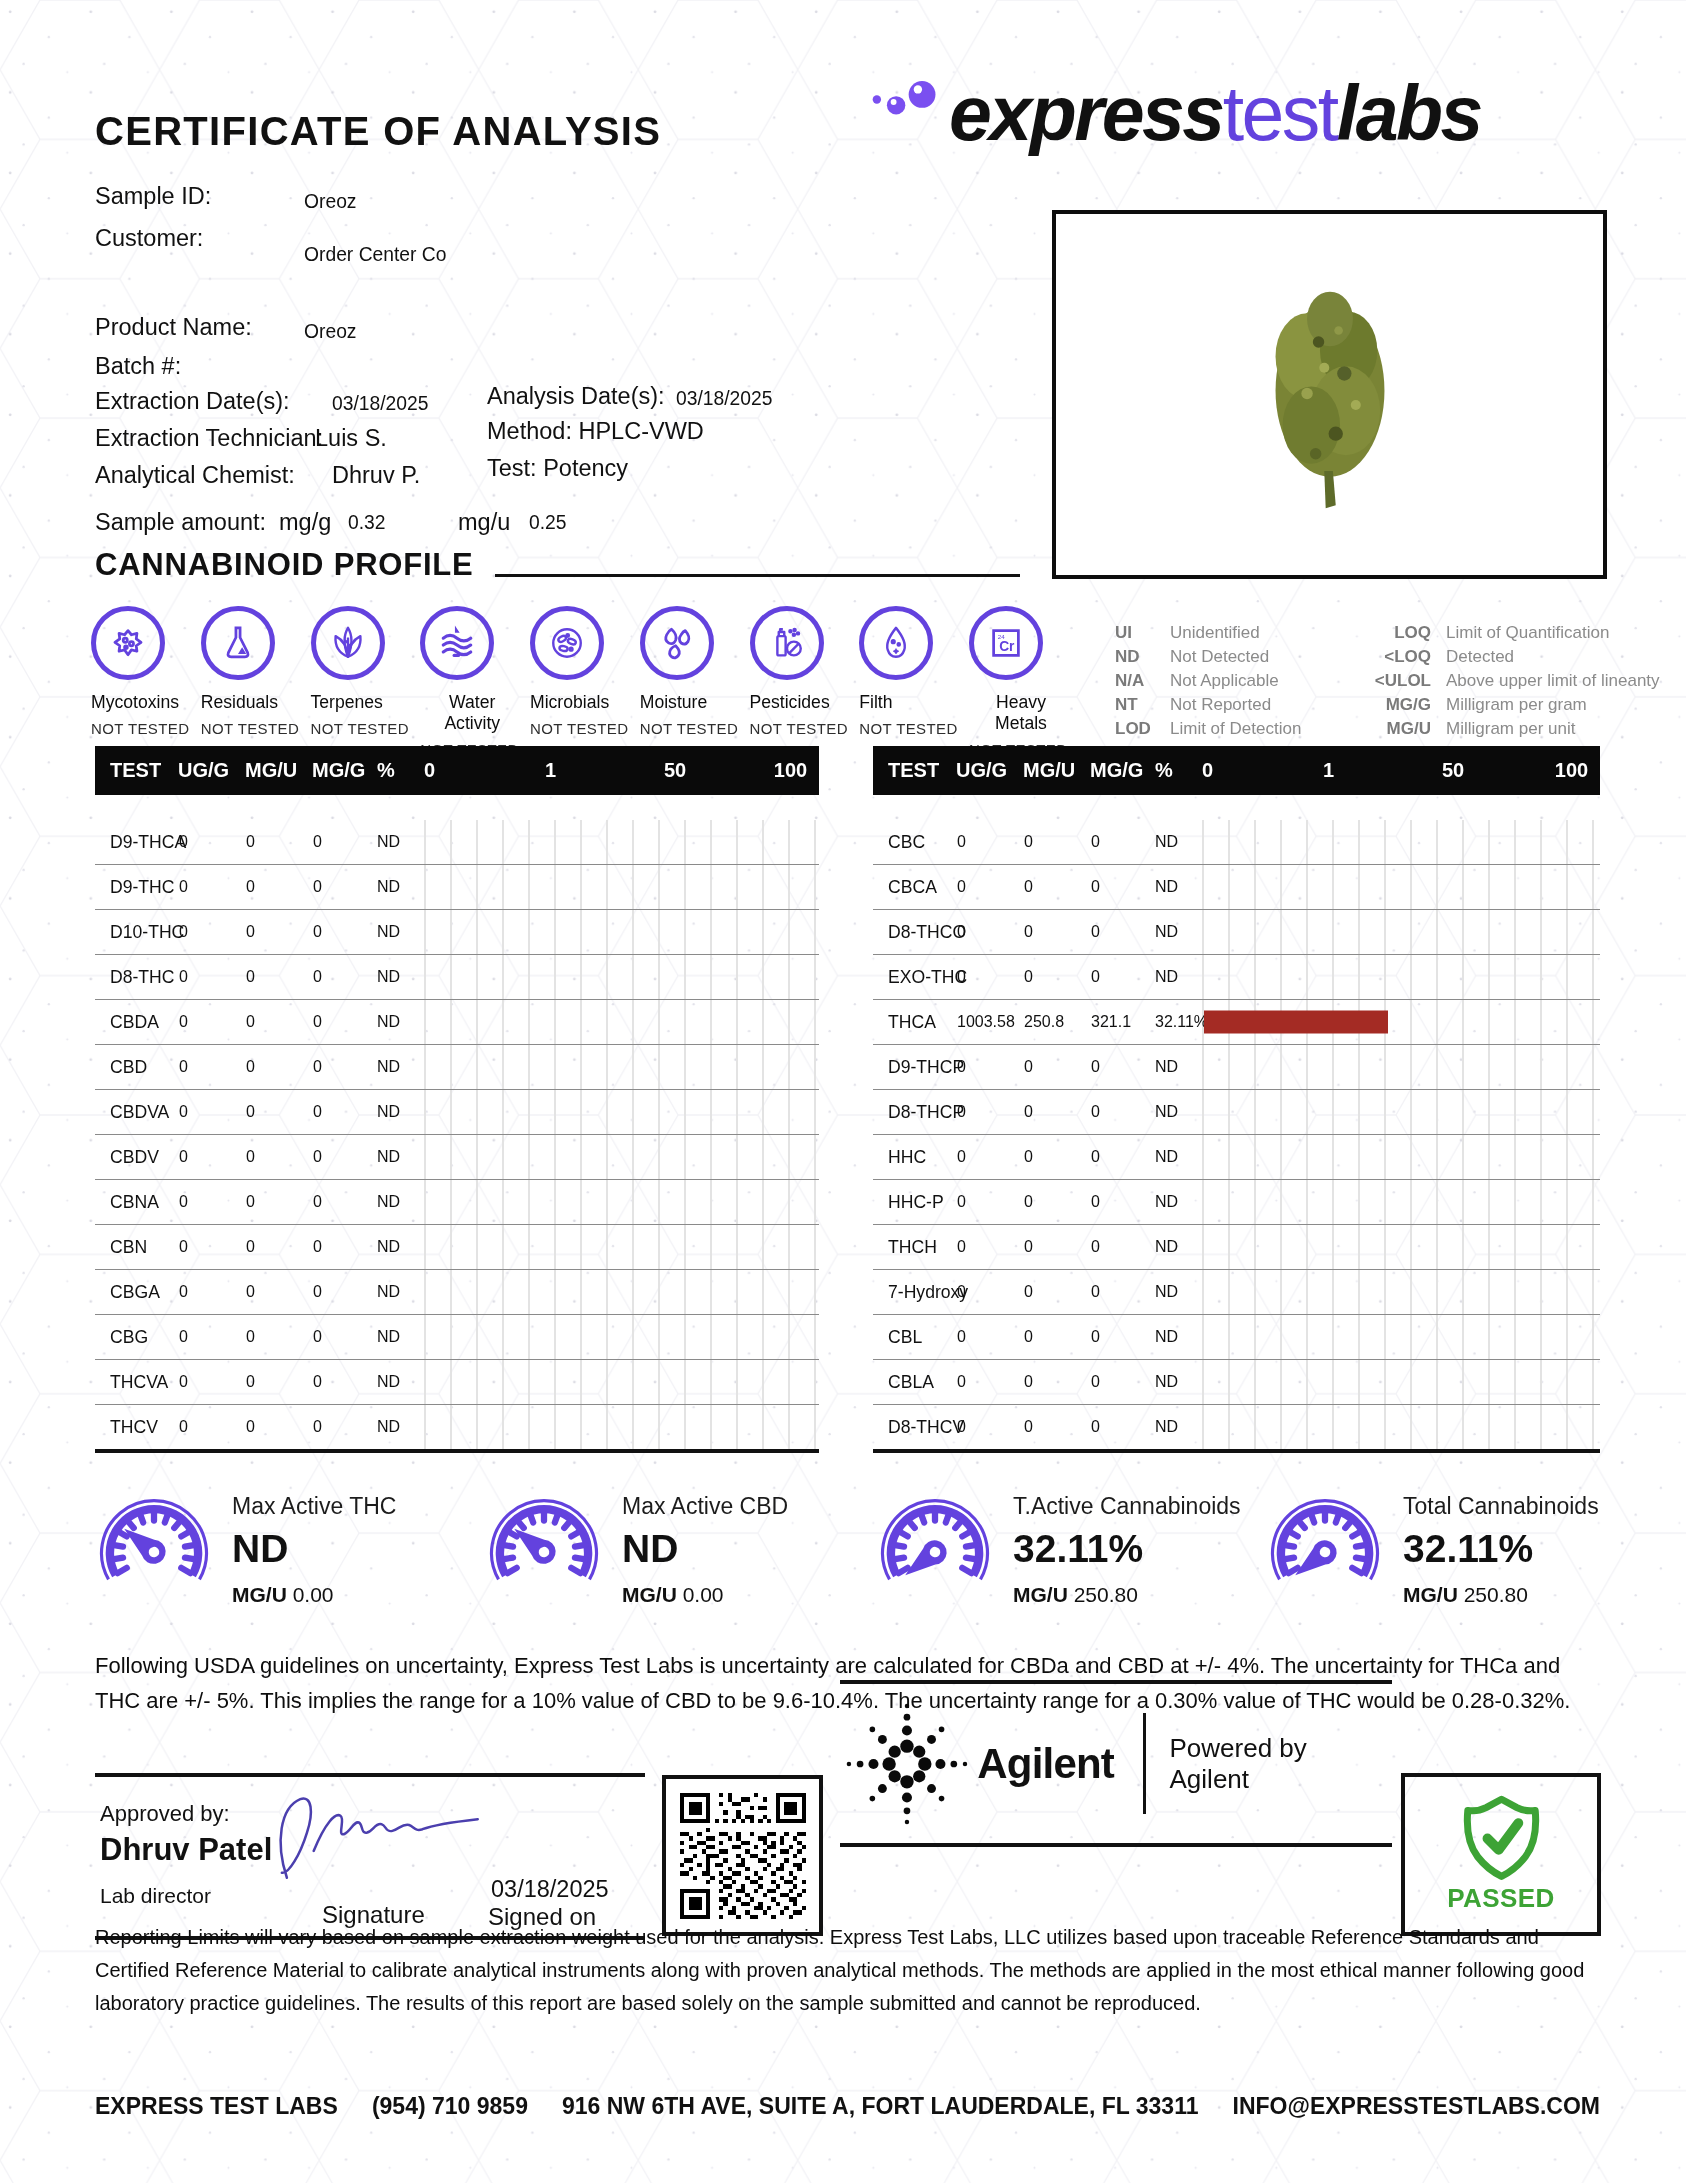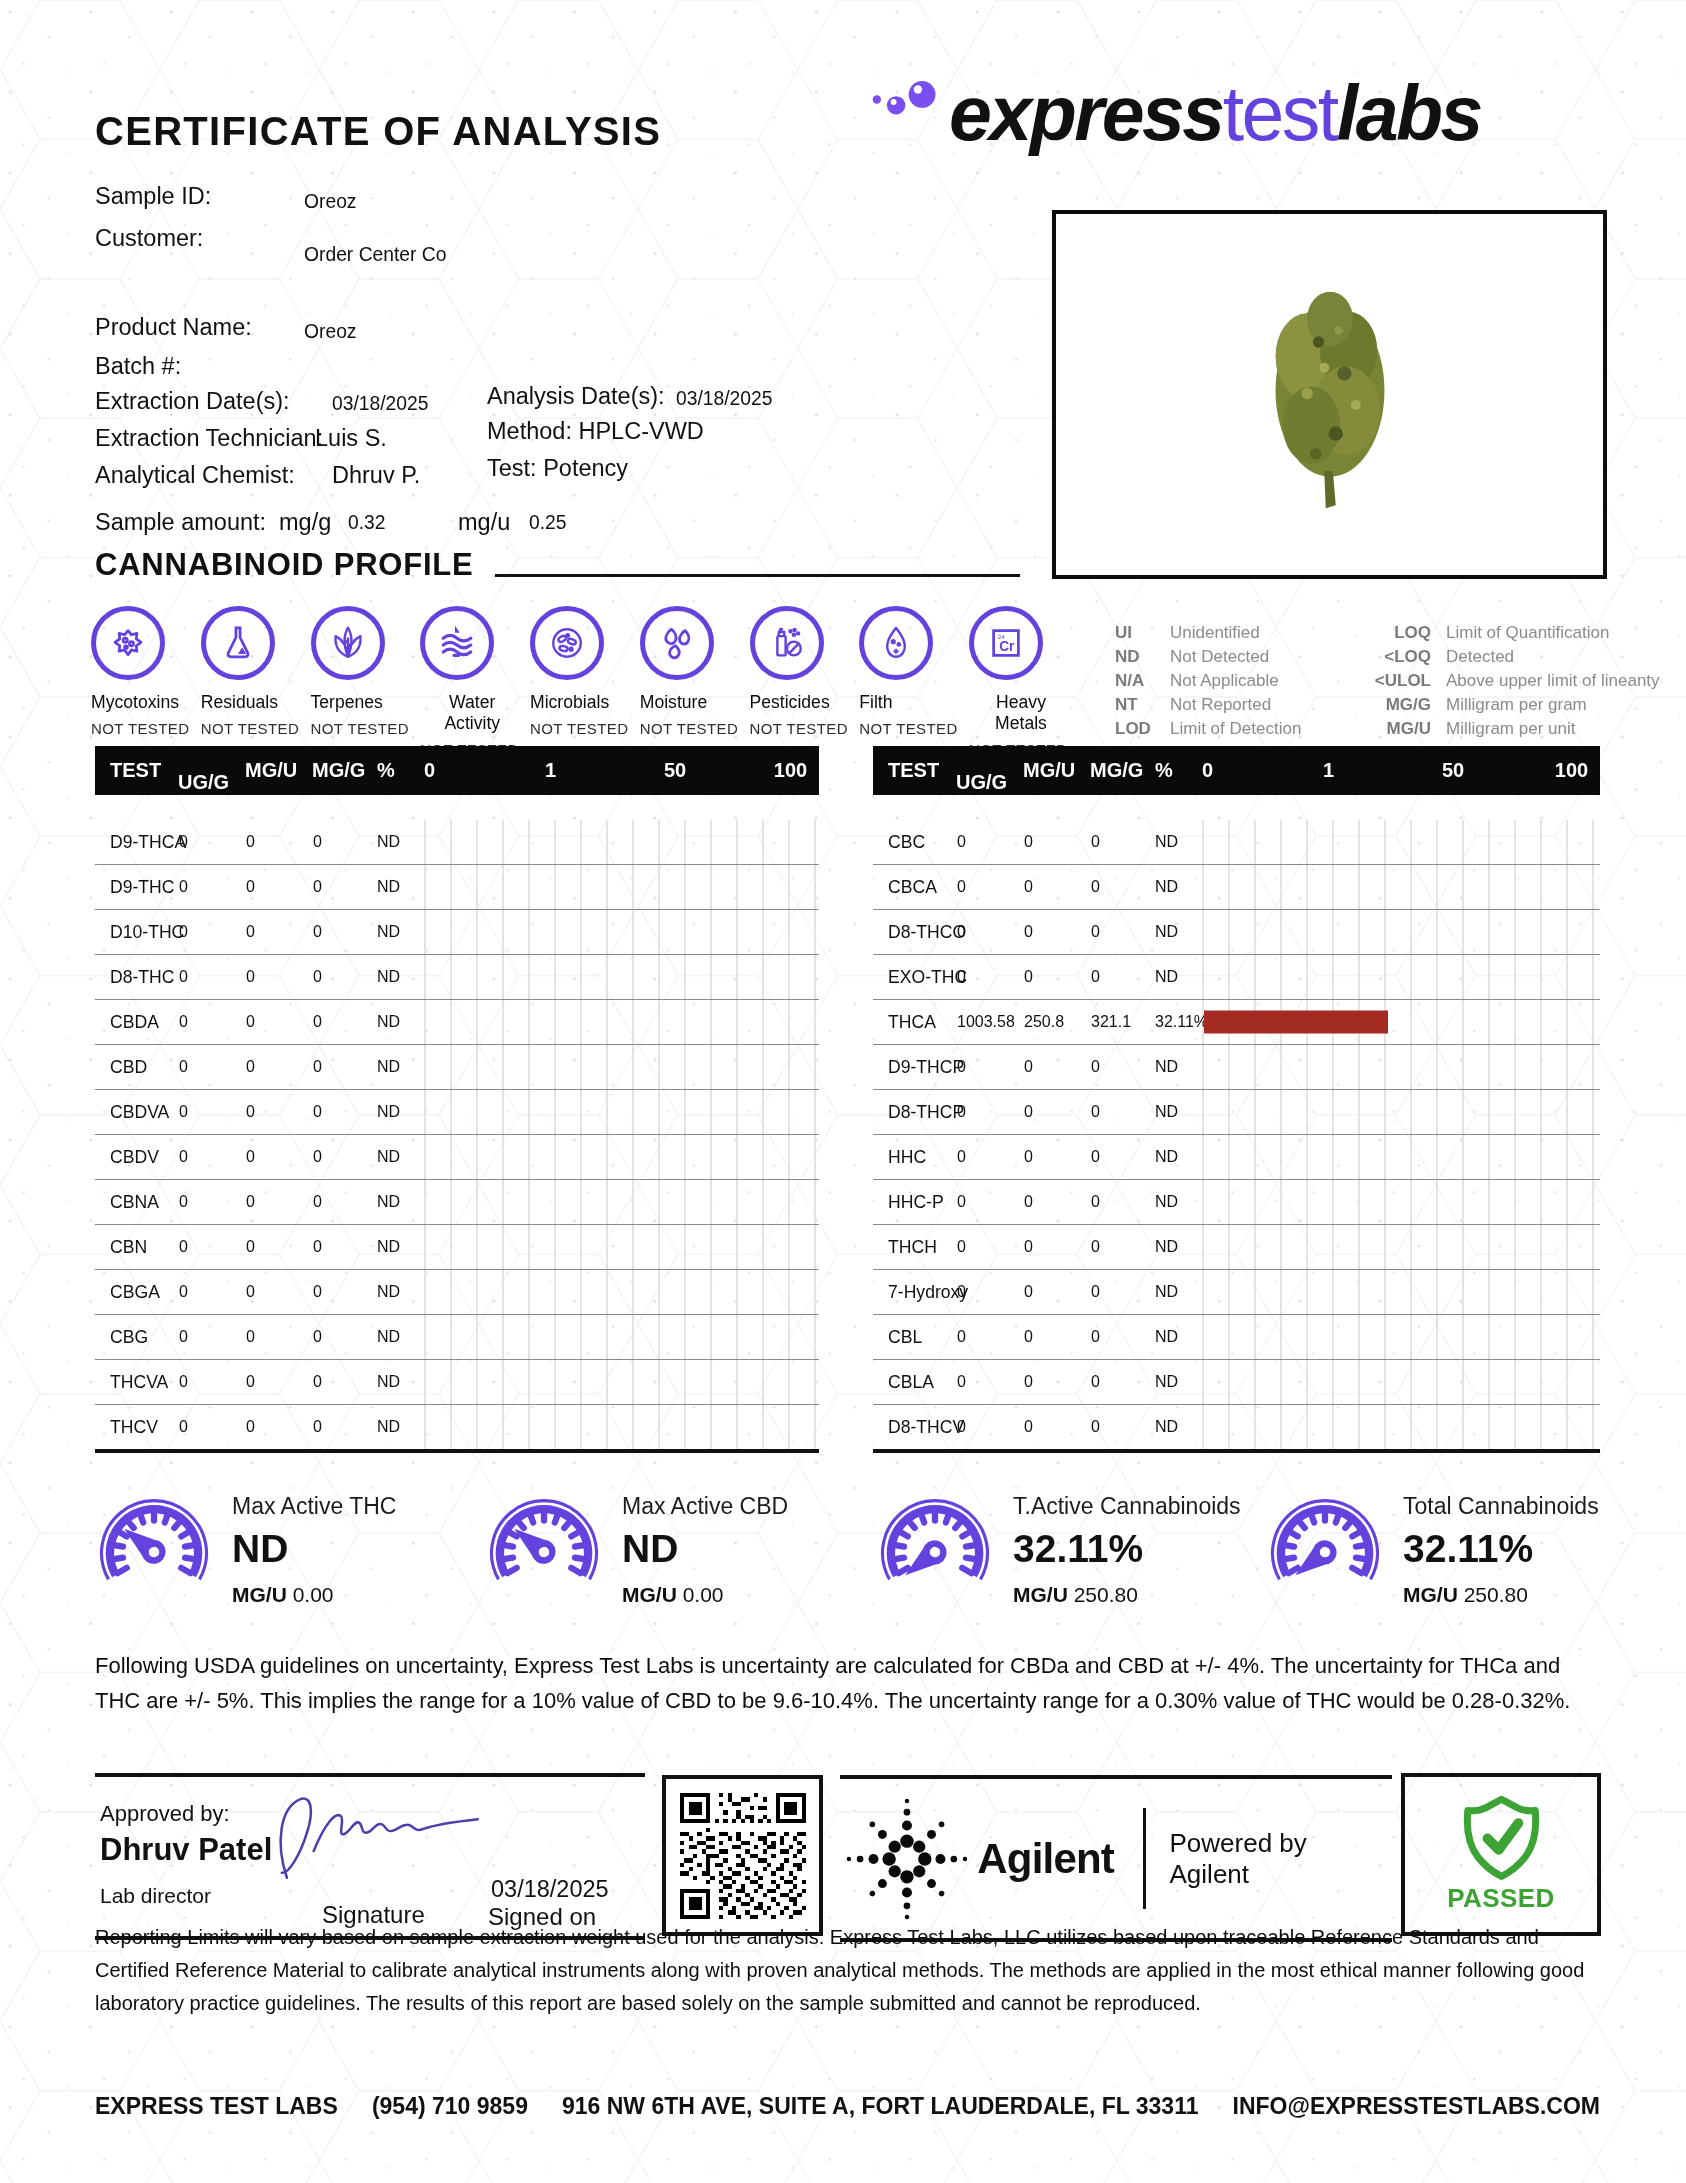--- a/index.html
+++ b/index.html
@@ -44,21 +44,21 @@
   .legend1 .abbr{width:55px;}
   .legend2{left:1297px;top:621px;}
   .legend2 .abbr{width:134px;text-align:right;padding-right:15px;}
 
   
   .rtable{top:746px;}
   .t-left{left:95px;width:724px;}
   .t-right{left:873px;width:727px;}
   .thead{position:relative;height:49px;background:#0a0a0a;color:#fff;}
   .thead span{position:absolute;top:0;line-height:49px;font-size:20px;font-weight:700;}
-  .h-test{left:15px;}.h-ug{left:83px;font-size:18.5px;margin-top:12px;}.h-mu{left:150px;font-size:18.5px;}
+  .h-test{left:15px;}.h-ug{left:83px;font-size:18.5px;}.h-mu{left:150px;font-size:18.5px;}
   .h-mg{left:217px;font-size:18.5px;}.h-pc{left:282px;font-size:18.5px;}
   .h-s0{left:329px;}.h-s1{left:450px;}.h-s50{left:569px;}.h-s100{right:11.8px;}
   .tbody{position:relative;border-bottom:4.2px solid #111;margin-top:25px;}
   .gridlines{position:absolute;left:329px;right:0;top:0;bottom:0;
      background:repeating-linear-gradient(90deg,#e3e3e3 0 1.7px,transparent 1.7px 26px);}
   .trow{position:relative;height:44px;border-bottom:1.7px solid #8a8a8a;}
   .trow:last-of-type{border-bottom:none;}
   .trow span{position:absolute;line-height:44px;}
   .c-test{left:15px;font-size:17.6px;}
   .c-ug{left:84px;font-size:16px;}
@@ -82,21 +82,21 @@
   .sig-block{left:95px;top:1773px;width:550px;height:159px;border-top:4.2px solid #111;border-bottom:4.2px solid #111;position:absolute;}
   .ap-label{left:5px;top:23.5px;font-size:22px;}
   .ap-name{left:5px;top:55px;font-size:31px;font-weight:700;}
   .ap-role{left:5px;top:107px;font-size:21px;}
   .sig-svg{left:168px;top:6.7px;}
   .sig-cap{left:227px;top:124px;font-size:24px;}
   .sig-date{left:396px;top:99px;font-size:23.5px;}
   .sig-on{left:393px;top:126px;font-size:24px;}
   .qr-frame{left:662px;top:1775px;width:153px;height:153px;border:4.2px solid #111;background:#fff;
             display:flex;align-items:center;justify-content:center;}
-  .agilent-block{left:840px;top:1775px;width:552px;height:159px;border-top:4.2px solid #111;border-bottom:4.2px solid #111;
+  .agilent-block{left:840px;top:1680px;width:552px;height:159px;border-top:4.2px solid #111;border-bottom:4.2px solid #111;
                  display:flex;align-items:center;}
   .agilent-name{font-size:42px;font-weight:700;letter-spacing:-0.8px;margin-left:3.4px;}
   .agilent-div{width:3.4px;height:101px;background:#111;margin:0 23.5px 0 28.6px;}
   .agilent-powered{font-size:26px;}
   .passed-frame{left:1401px;top:1773px;width:192px;height:155px;border:4.2px solid #111;
                 display:flex;flex-direction:column;align-items:center;justify-content:center;}
   .passed-label{font-size:26px;font-weight:700;color:var(--green,#3da335);letter-spacing:0.4px;margin-top:1.7px;}
 
   
   .foot-note{left:95px;top:1921px;width:1507px;font-size:20px;line-height:33px;color:#0d0d0d;}

